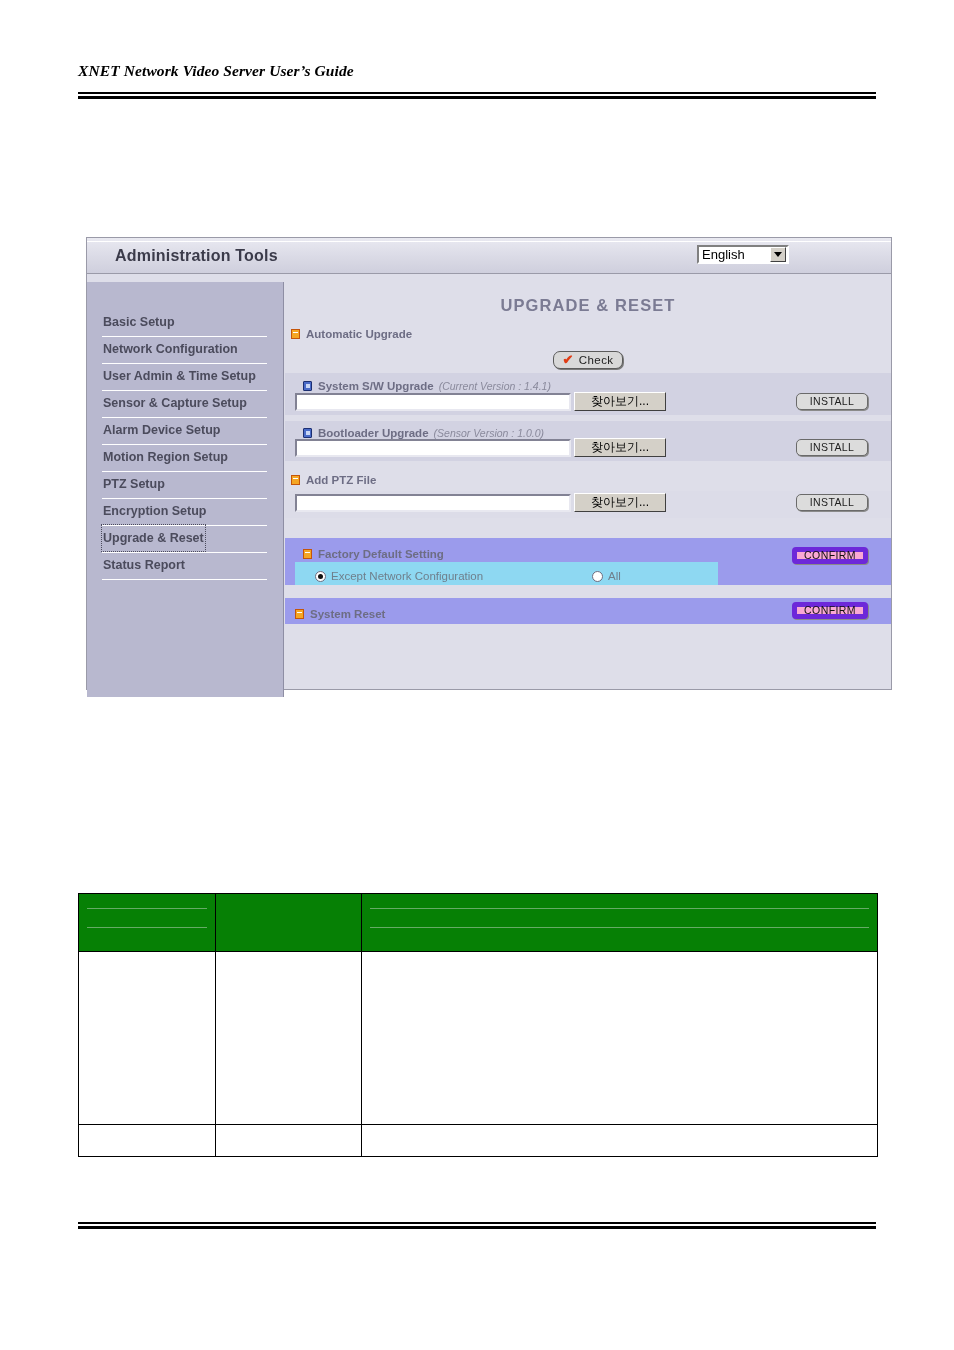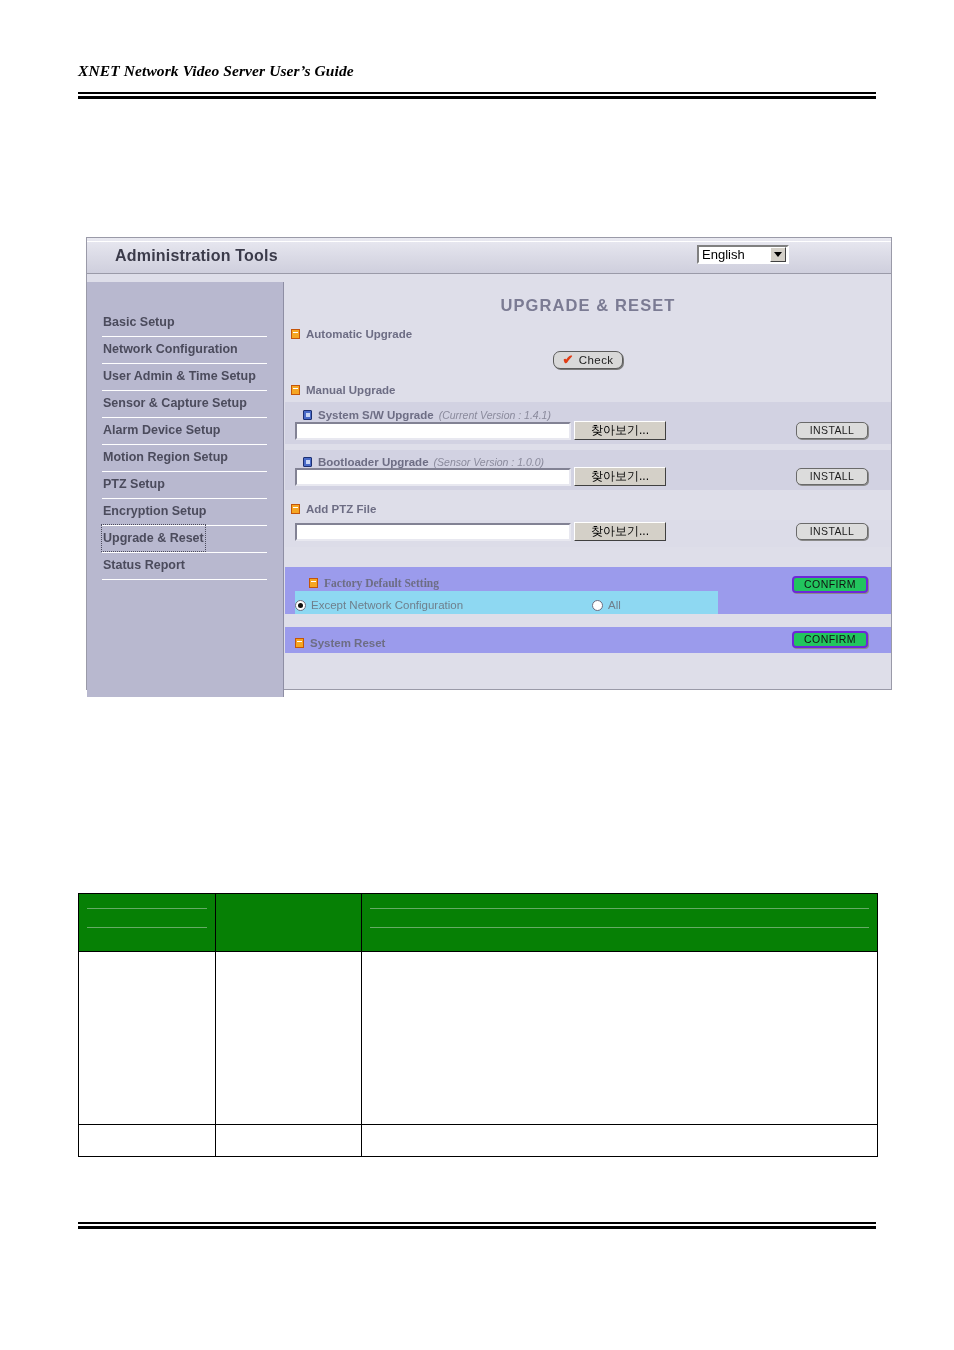--- a/index.html
+++ b/index.html
@@ -281,22 +281,22 @@
     display: flex;
     align-items: center;
     justify-content: center;
     box-sizing: border-box;
   }
   .btn-confirm {
     position: absolute;
     width: 76px;
     height: 17px;
     right: 23px;
-    background: #22c55e;
-    border: 2px solid #6d28d9;
+    background: #f9a8d4;
+    border: 5px solid #6d28d9;
     border-radius: 4px;
     box-shadow: 1px 1px 0 #8a8a8a;
     font-size: 10.5px;
     letter-spacing: .4px;
     color: #111;
     display: flex;
     align-items: center;
     justify-content: center;
     box-sizing: border-box;
   }
@@ -426,23 +426,20 @@
       <div class="sec-head">
         <span class="bullet orange"></span><span class="sec-label">Automatic Upgrade</span>
       </div>
       <div class="check-wrap">
         <span class="btn-round">
           <span class="chk">✔</span>
             <span>Check</span>
         </span>
       </div>
 
-      <div class="sec-head" style="margin-top:12px;">
-        <span class="bullet orange"></span><span class="sec-label">Manual Upgrade</span>
-      </div>
 
       <div class="row band-a" style="margin-top:4px;height:42px;">
         <div style="position:absolute;left:18px;top:3px;text-align:center;">
           <span class="bullet blue"></span><span class="sec-label">System S/W Upgrade</span><span class="sec-version">(Current Version : 1.4.1)</span>
         </div>
         <div class="file-input" style="top:20px;" value=""></div>
         <div class="btn-browse" style="top:19px;">찾아보기...</div>
         <div class="btn-install" style="top:20px;">INSTALL</div>
       </div>
 
@@ -458,26 +455,26 @@
       <div class="sec-head" style="margin-top:10px;">
         <span class="bullet orange"></span><span class="sec-label">Add PTZ File</span>
       </div>
       <div class="row band-b" style="margin-top:3px;height:27px;">
         <div class="file-input" style="top:3px;" value=""></div>
         <div class="btn-browse" style="top:2px;">찾아보기...</div>
         <div class="btn-install" style="top:3px;">INSTALL</div>
       </div>
 
       <div class="row band-peri" style="margin-top:20px;height:47px;">
-        <div style="position:absolute;left:24px;top:6px;font-family:Liberation Serif, serif;">
+        <div style="position:absolute;left:18px;top:6px;">
           <span class="bullet orange"></span><span class="sec-label">Factory Default Setting</span>
         </div>
         <div class="btn-confirm" style="top:9px;">CONFIRM</div>
         <div class="row band-cyan" style="position:absolute;left:10px;top:24px;width:423px;height:23px;">
-          <div style="position:absolute;left:0;top:4px;">
+          <div style="position:absolute;left:20px;top:4px;">
             <span class="radio on"></span><span class="radio-label">Except Network Configuration</span>
           </div>
           <div style="position:absolute;left:297px;top:4px;">
             <span class="radio"></span><span class="radio-label">All</span>
           </div>
         </div>
       </div>
 
       <div class="row band-peri" style="margin-top:13px;height:26px;">
         <div style="position:absolute;left:10px;top:6px;">

